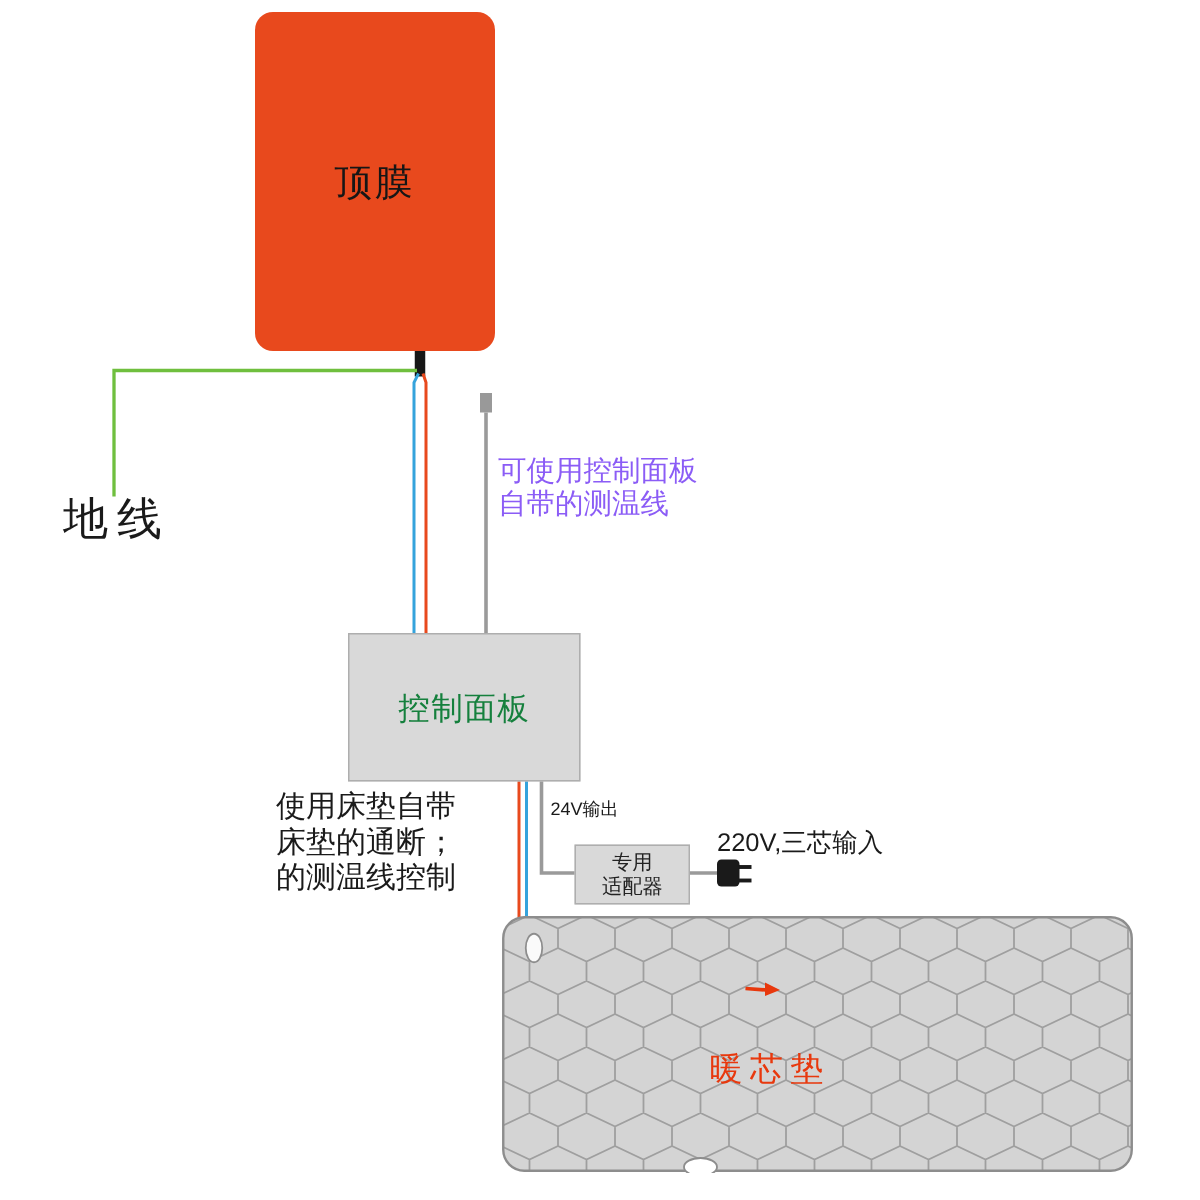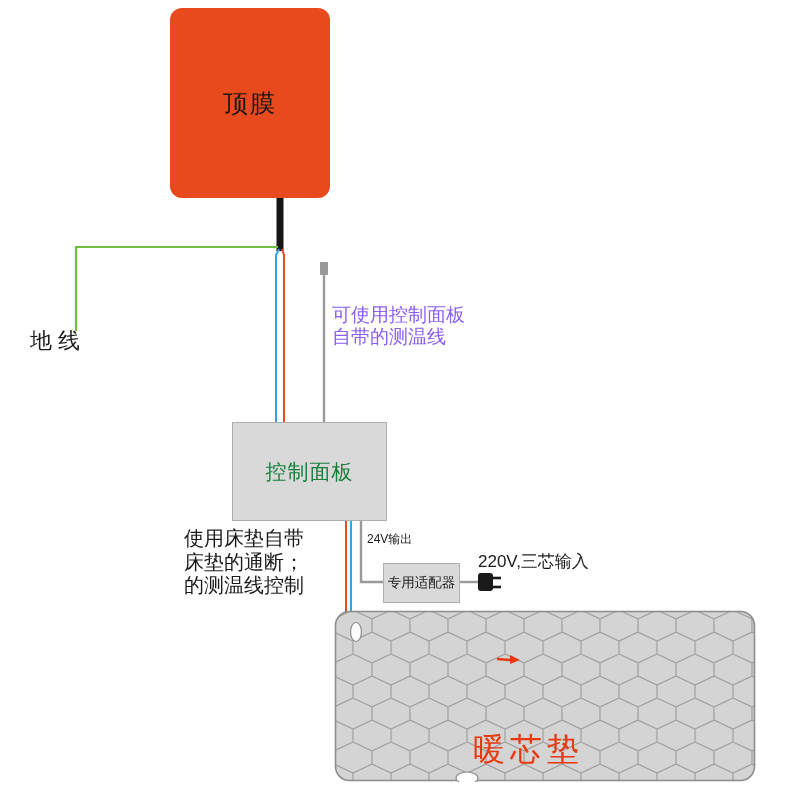--- a/index.html
+++ b/index.html
@@ -10,33 +10,33 @@
   }
   .abs{position:absolute}
   #wires{left:0;top:0}
   .wire{fill:none}
   .wire.black{stroke:#161616;stroke-width:7}
   .wire.green{stroke:var(--green);stroke-width:2.2}
   .wire.blue{stroke:var(--blue);stroke-width:2}
   .wire.orange{stroke:var(--orange);stroke-width:2}
   .wire.gray{stroke:var(--wire_gray);stroke-width:2.4}
   .box{display:flex;align-items:center;justify-content:center;text-align:center}
-  #top-film{left:170px;top:8px;width:160px;height:190px;background:var(--orange);
+  #top-film{left:170px;top:8px;width:160px;height:226px;background:var(--orange);
             border-radius:12px;font-size:25px;letter-spacing:2px;color:#161616}
   #control-panel{left:232px;top:422px;width:153px;height:97px;background:var(--box_fill);
                  border:1px solid var(--box_border);font-size:21px;letter-spacing:1px;color:#15803d}
   #adapter{left:383px;top:563px;width:75px;height:38px;background:var(--box_fill);
-           border:1px solid var(--box_border);font-size:13.5px;line-height:16px;flex-direction:row;color:#222}
-  #ground-label{left:30px;top:326px;font-size:22px;letter-spacing:6px}
+           border:1px solid var(--box_border);font-size:13.5px;line-height:16px;flex-direction:column;color:#222}
+  #ground-label{left:42px;top:326px;font-size:30px;letter-spacing:6px}
   #note-top{left:332px;top:304px;font-size:19px;line-height:21.5px;color:#8b5cf6}
   #note-bottom{left:184px;top:527px;font-size:20px;line-height:23.5px;color:#1a1a1a}
   #label-24v{left:367px;top:531px;font-size:12px}
   #label-220v{left:478px;top:550px;font-size:17px}
   #mattress{left:334px;top:610px}
-  #mattress-label{left:473px;top:728px;font-size:32px;color:var(--red);letter-spacing:5px}
+  #mattress-label{left:473px;top:698px;font-size:22px;color:var(--red);letter-spacing:5px}
   #red-arrow{left:495px;top:651px}
   .hexline{fill:none;stroke:var(--hex_line);stroke-width:1.2}
 </style>
 </head>
 <body>
 
 <svg id="wires" class="abs" width="800" height="800">
   <line class="wire black" x1="280" y1="196" x2="280" y2="251"></line>
   <polyline class="wire green" points="278,247 76,247 76,331"></polyline>
   <polyline class="wire blue" points="279,249 276,255 276,423"></polyline>

